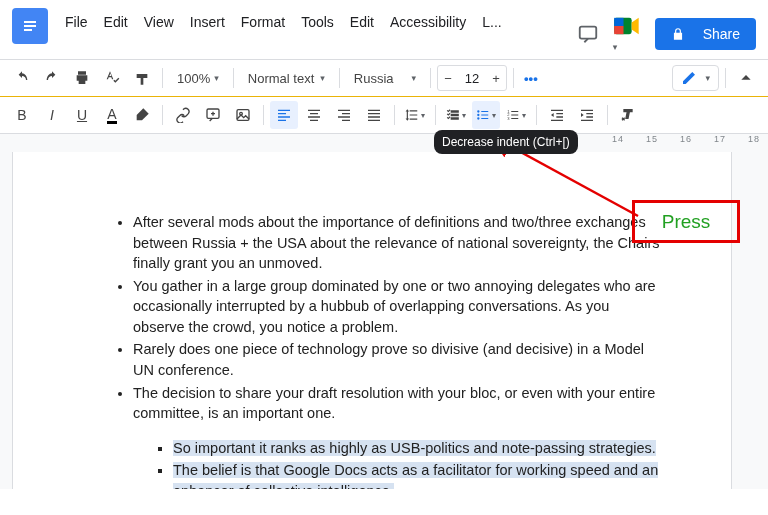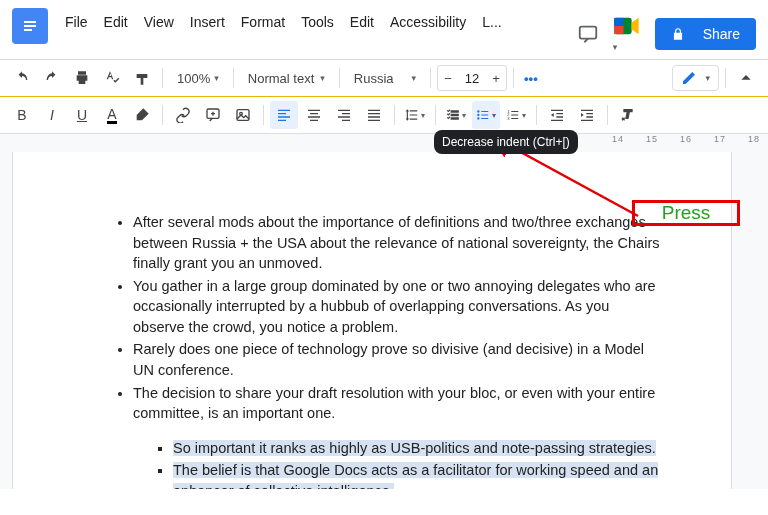--- a/index.html
+++ b/index.html
@@ -45,21 +45,21 @@
 
 .tooltip { position: absolute; left: 434px; top: 130px; background: #202124; color: #fff; font-size: 12px; padding: 5px 8px; border-radius: 8px; white-space: nowrap; z-index: 10; }
 
 .doc-area { background: #f8f9fa; padding-top: 18px; height: calc(515px - 160px); overflow: hidden; }
 .page { background: #fff; width: 720px; margin: 0 0 0 12px; padding: 60px 70px 20px 90px; min-height: 100%; border: 1px solid #dadce0; border-top: none; }
 .page ul { list-style: disc; padding-left: 30px; }
 .page ul li { font-size: 14.5px; line-height: 1.42; color: #222; margin-bottom: 2px; font-family: Arial, sans-serif; }
 .page ul ul { list-style: square; padding-left: 40px; margin-top: 14px; }
 .hl { background: #d6e2f1; }
 
-.annot-box { position: absolute; left: 632px; top: 200px; width: 108px; height: 26px; border: 3px solid #e40000; display: flex; align-items: center; justify-content: center; }
+.annot-box { position: absolute; left: 632px; top: 200px; width: 108px; height: 43px; border: 3px solid #e40000; display: flex; align-items: center; justify-content: center; }
 .annot-label { color: #22a022; font-size: 19px; font-family: Arial; }
 .annot-arrow { position: absolute; left: 498px; top: 136px; pointer-events: none; z-index: 9; }
 
 .caret { font-size: 9px; color: #5f6368; }
 svg { display: block; }
 </style>
 </head>
 <body>
 
 <div class="header">

